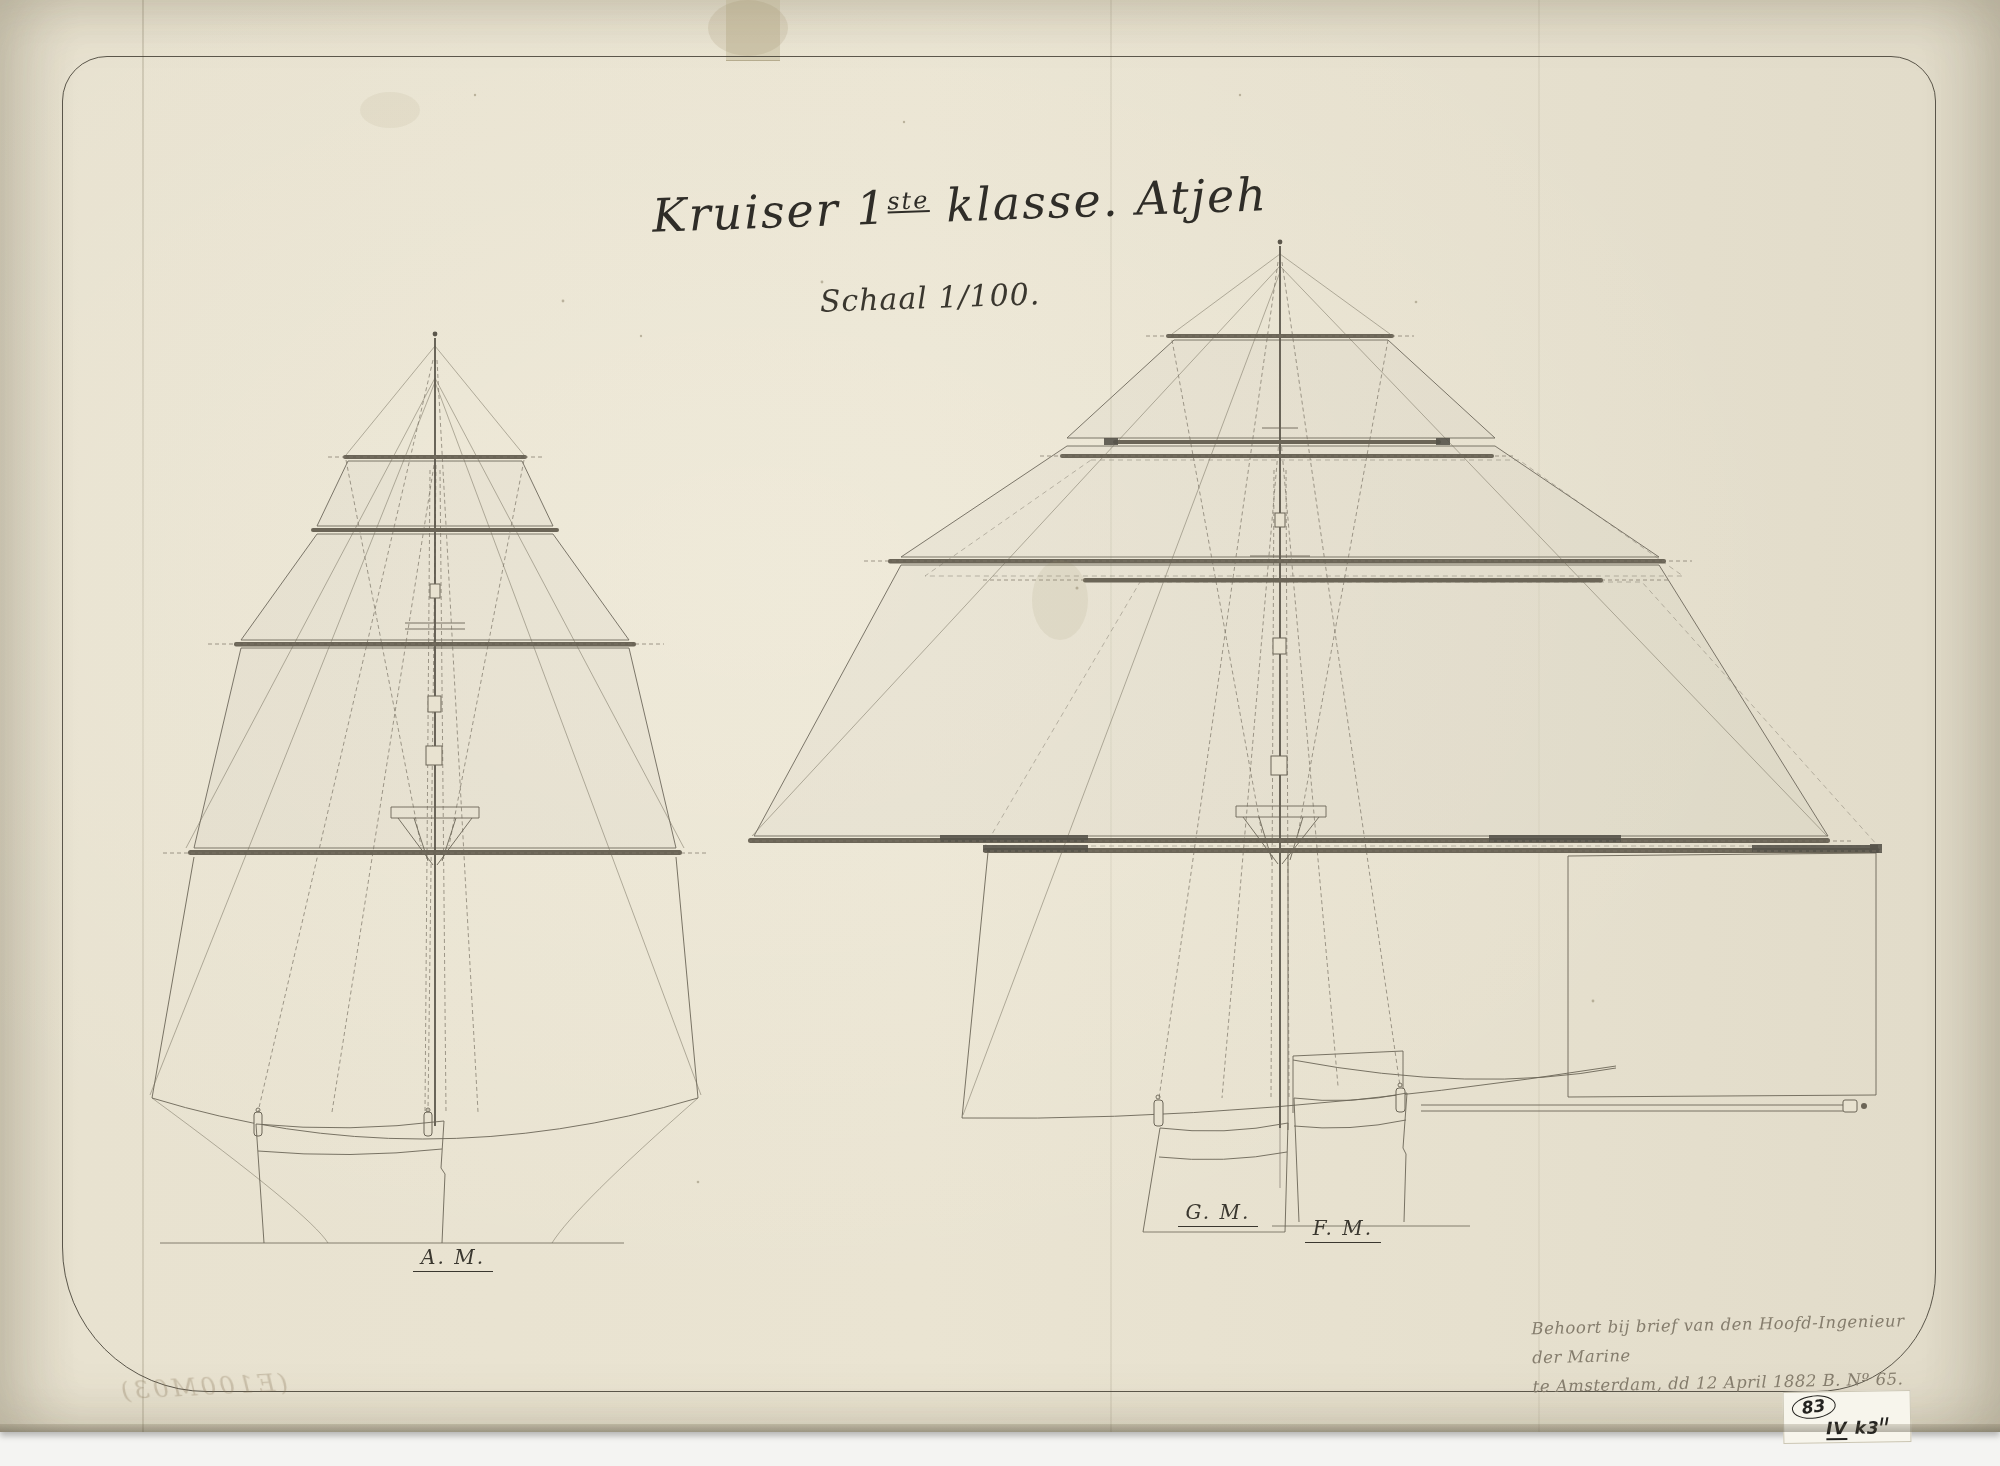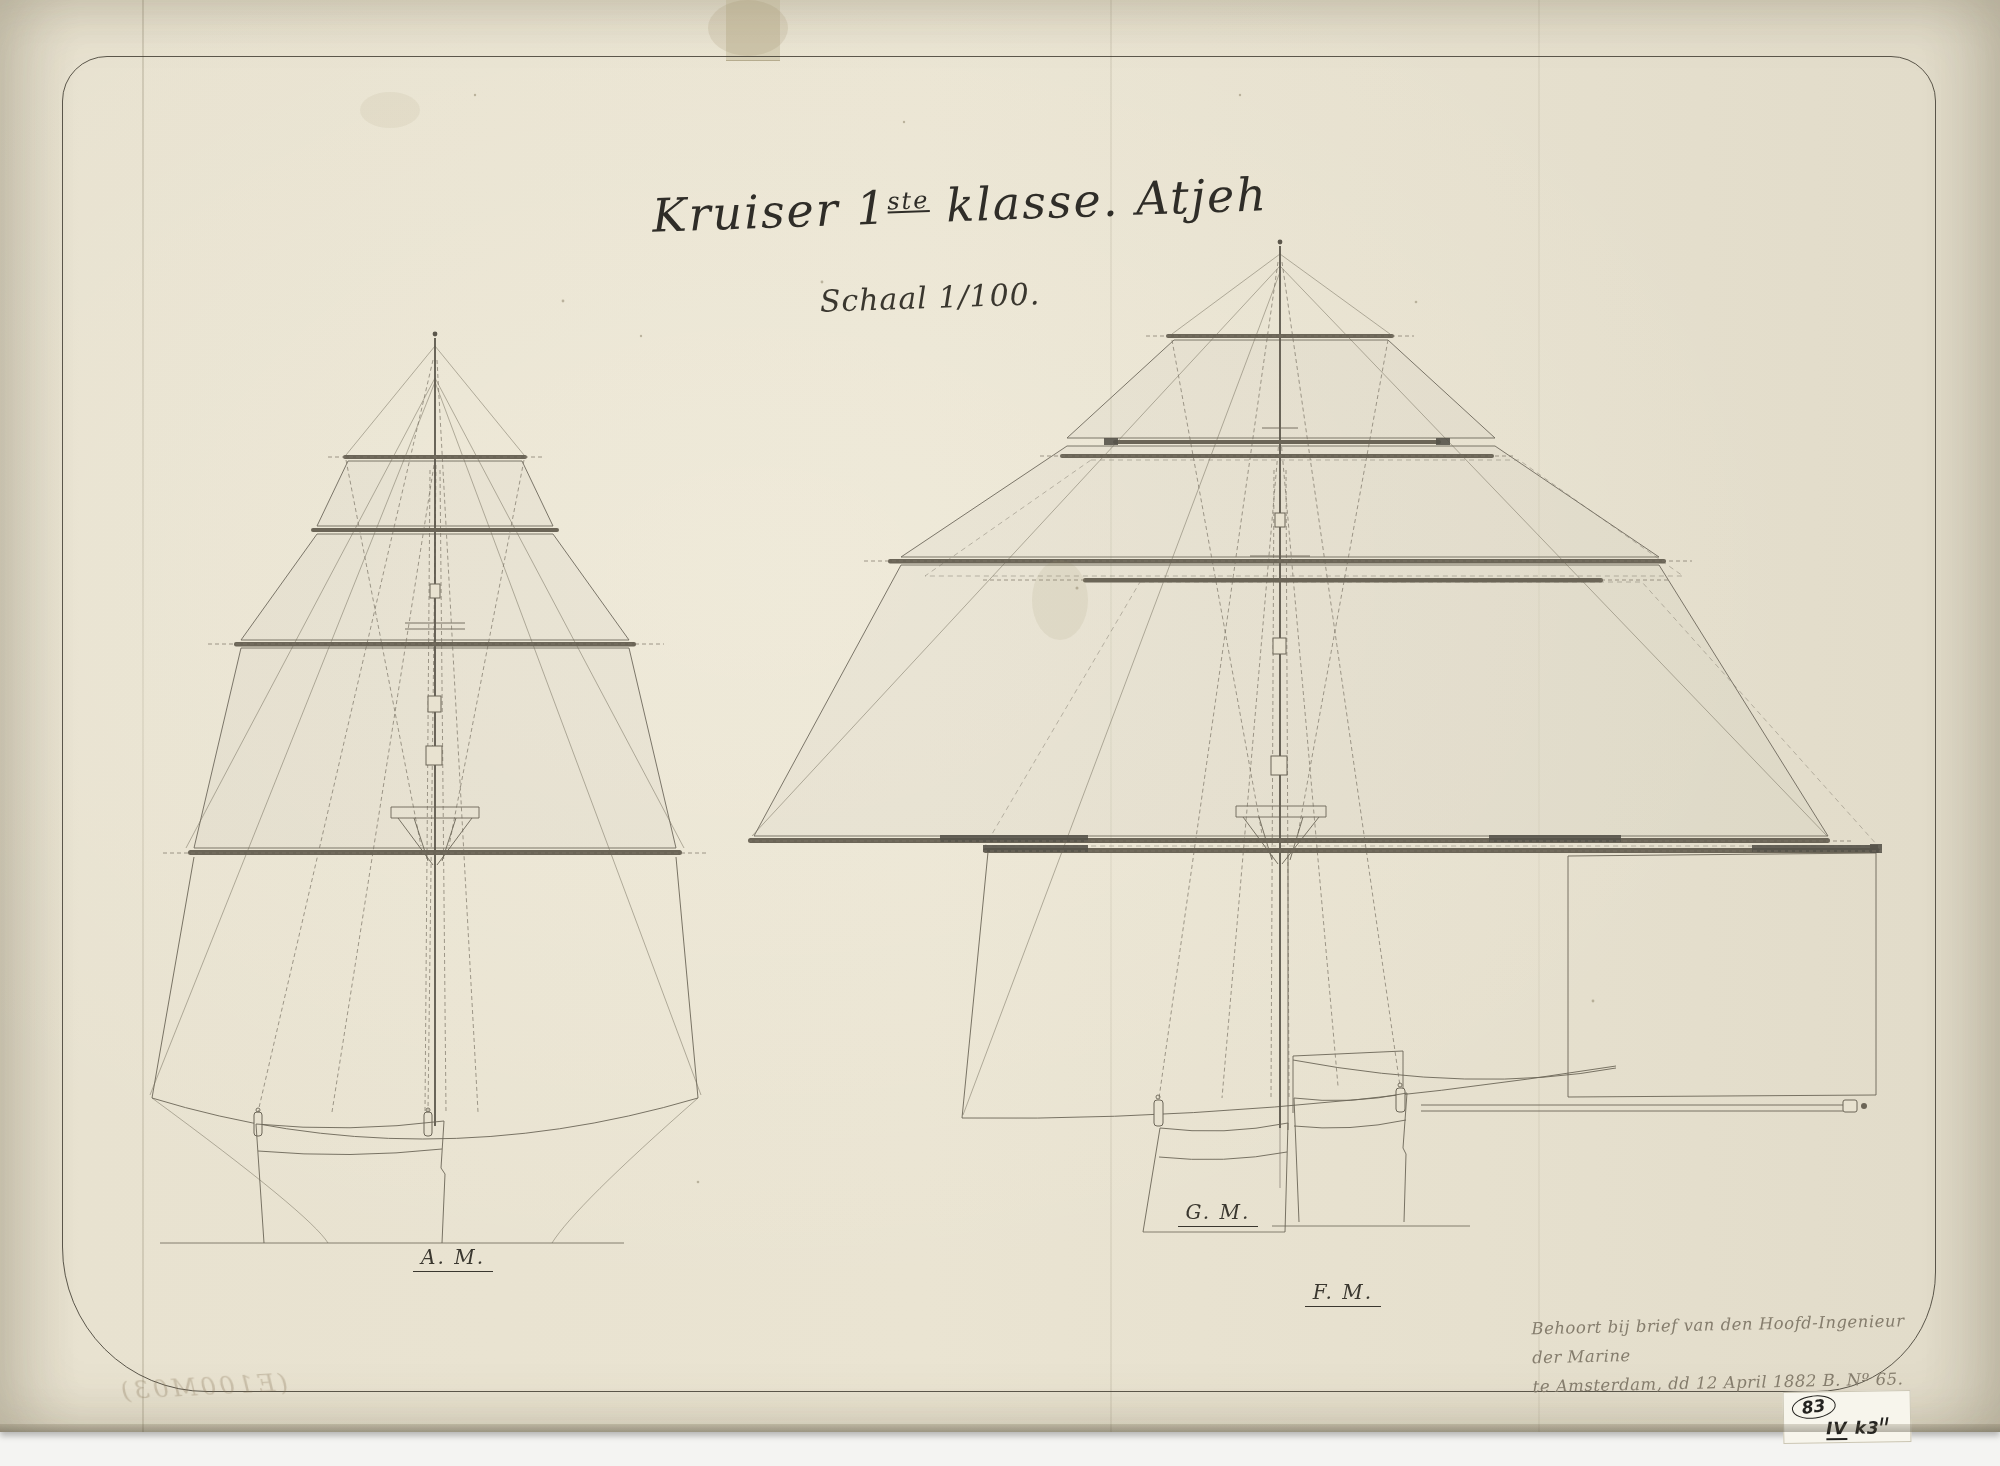--- a/index.html
+++ b/index.html
@@ -244,21 +244,21 @@
         </g>
       </g>
     </svg>
 
     <div class="txt title"><span>Kruiser 1</span><span class="sup">ste</span><span> klasse. Atjeh</span></div>
 
     <div class="txt scale">Schaal 1/100.</div>
 
     <div class="txt mastlabel" style="left:380px;top:1245px;width:140px"><span>A. M.</span></div>
     <div class="txt mastlabel" style="left:1145px;top:1200px;width:140px"><span>G. M.</span></div>
-    <div class="txt mastlabel" style="left:1275px;top:1280px;width:130px"><span>F. M.</span></div>
+    <div class="txt mastlabel" style="left:1275px;top:1216px;width:130px"><span>F. M.</span></div>
 
     <div class="txt anno">
       <div>Behoort bij brief van den Hoofd-Ingenieur der Marine</div>
       <div>te Amsterdam, dd 12 April 1882 B. Nº 65.</div>
     </div>
 
     <div class="txt bleed">(E100M03)</div>
 
     <div class="stamp">
       <span class="oval">83</span>

